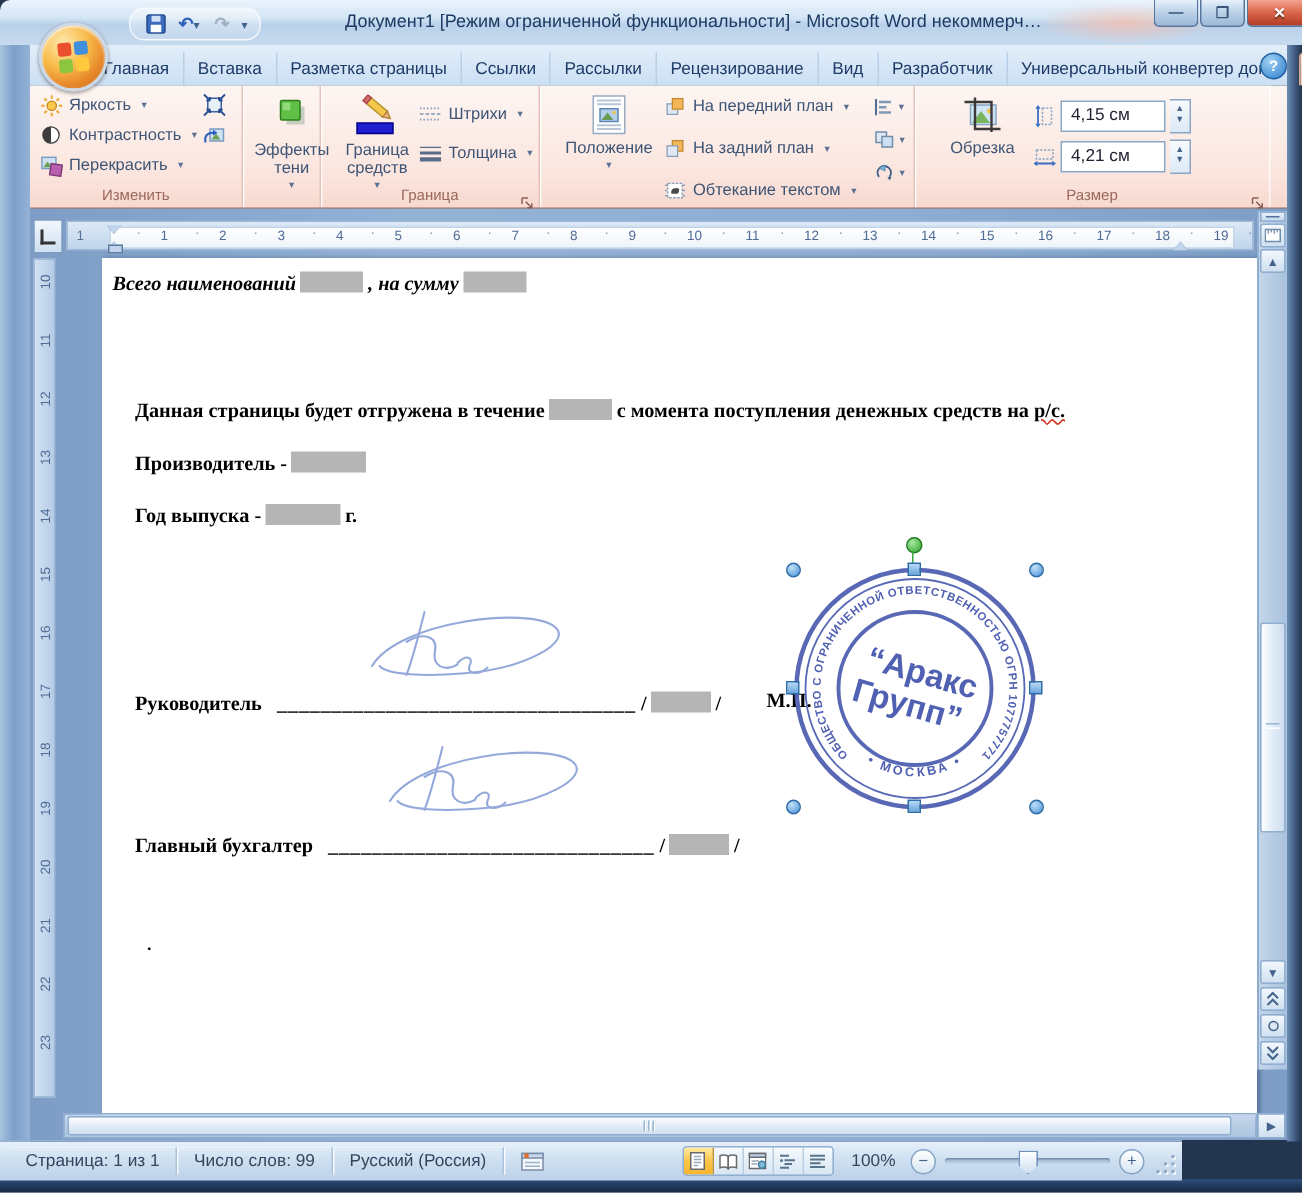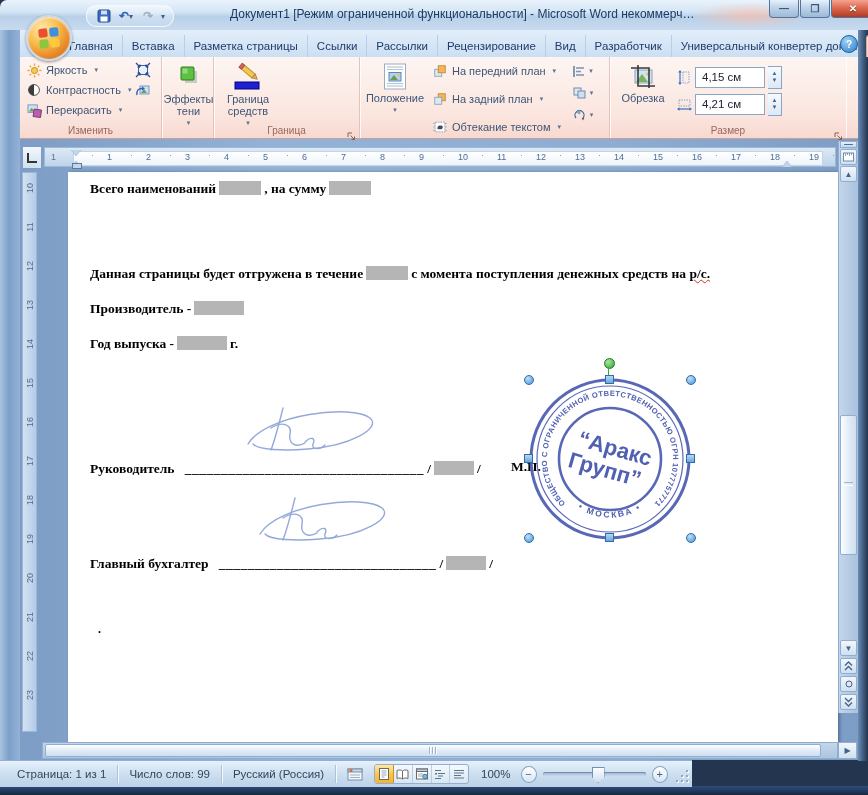--- a/index.html
+++ b/index.html
@@ -74,21 +74,21 @@
     border-bottom:1px solid #c9a196;display:flex;z-index:5;}
   .rgroup{position:relative;height:81px;box-sizing:border-box;padding:3px 2px 14px 4px;
     border-right:1px solid #e6c3ba;box-shadow:1px 0 0 rgba(255,255,255,.8);}
   .g-label{position:absolute;left:0;right:0;bottom:1px;height:12px;text-align:center;
     font-size:10px;color:#9a675b;}
   .launcher{position:absolute;right:3px;bottom:2px;width:9px;height:9px;}
 
   .small-btn{display:flex;align-items:center;gap:4px;height:20px;font-size:11px;color:#3e5576;
     padding:0 2px;white-space:nowrap;}
   .big-btn{display:flex;flex-direction:column;align-items:center;justify-content:flex-start;
-    font-size:11px;color:#3e5576;text-align:center;line-height:12px;padding-top:3px;}
+    font-size:11px;color:#3e5576;text-align:center;line-height:12px;padding-top:3px;margin-left:12px;}
   .icon16{width:16px;height:16px;display:inline-flex;align-items:center;justify-content:center;}
   .dd::after{content:"▾";font-size:7px;color:#5c7293;margin-left:3px;}
   .dd2::after{content:" ▾";font-size:7px;color:#5c7293;}
 
   .g-adjust{width:142px;}
   .adjust-wrap{display:flex;}
   .adjust-side{display:flex;flex-direction:column;gap:4px;margin-left:2px;padding-top:2px;}
 
   .g-shadow{width:52px;}
   .g-border{width:146px;display:flex;}
@@ -173,21 +173,21 @@
     border:1px solid #8fadd0;box-sizing:border-box;z-index:7;}
   .hs-thumb{position:absolute;left:2px;top:1px;width:776px;height:13px;
     background:linear-gradient(#fdfeff,#dde9f5 60%,#cfdfef);border:1px solid #90aed0;border-radius:2px;
     box-sizing:border-box;display:flex;align-items:center;justify-content:center;gap:1px;}
   .hs-thumb i{width:1px;height:7px;background:#9ab4d2;border-right:1px solid #fff;}
   .hs-right{left:838px;top:742px;width:19px;height:17px;background:linear-gradient(#f2f7fc,#cfe0f0);
     border:1px solid #90aed0;display:flex;align-items:center;justify-content:center;
     font-size:8px;color:#44628a;box-sizing:border-box;z-index:8;}
 
   
-  .statusbar{left:0;top:760px;width:692px;height:26px;
+  .statusbar{left:0;top:760px;width:788px;height:26px;
     background:linear-gradient(#e7f1fb 0%,#cfe0f1 45%,#bcd2e8 100%);
     border-top:1px solid #8fb0d4;display:flex;align-items:center;font-size:11.5px;color:#33465c;z-index:9;}
   .sb-cell{padding:0 11px;height:18px;display:flex;align-items:center;border-right:1px solid #aac2dc;
     box-shadow:1px 0 0 rgba(255,255,255,.8);white-space:nowrap;}
   .sb-cell.noborder{border-right:none;box-shadow:none;}
   .sb-spacer{flex:1;}
   .view-group{display:flex;border:1px solid #91b0cf;border-radius:3px;overflow:hidden;margin-right:10px;
     background:linear-gradient(#f4f9fd,#d8e6f3);}
   .view-btn{width:19px;height:18px;display:flex;align-items:center;justify-content:center;
     border-right:1px solid #b8cde2;}
@@ -355,20 +355,44 @@
             <g transform="rotate(40 15 9)">
               <rect x="8" y="6" width="14" height="5" fill="#f2c94c" stroke="#b8922a"></rect>
               <polygon points="22,6 26.5,8.5 22,11" fill="#e8b47e" stroke="#b8843a"></polygon>
               <rect x="5" y="6" width="3" height="5" fill="#d86a6a" stroke="#a84848"></rect>
             </g>
             <rect x="2" y="19" width="24" height="7" fill="#1f1fd0" stroke="#00008c"></rect>
           </svg>
       </span>
       <span>Граница</span>
       <span>средств</span>
+    </div>
+    <div class="bcol">
+      <div class="small-btn dd">
+        <span class="icon16">
+          <svg width="17" height="12" viewBox="0 0 17 12">
+              <g stroke="#8096b4" stroke-width="1.2">
+                <line x1="1" y1="2" x2="16" y2="2" stroke-dasharray="1,1.5"></line>
+                <line x1="1" y1="6" x2="16" y2="6" stroke-dasharray="2.5,1.5"></line>
+                <line x1="1" y1="10" x2="16" y2="10" stroke-dasharray="1,1.5"></line>
+              </g>
+            </svg>
+        </span>
+        <span>Штрихи</span>
+      </div>
+      <div class="small-btn dd">
+        <span class="icon16">
+          <svg width="17" height="12" viewBox="0 0 17 12">
+              <line x1="1" y1="2" x2="16" y2="2" stroke="#5a6c8c" stroke-width="1"></line>
+              <line x1="1" y1="6" x2="16" y2="6" stroke="#5a6c8c" stroke-width="2"></line>
+              <line x1="1" y1="10.5" x2="16" y2="10.5" stroke="#5a6c8c" stroke-width="3"></line>
+            </svg>
+        </span>
+        <span>Толщина</span>
+      </div>
     </div>
     <div class="g-label">Граница</div>
     <span class="launcher">
       <svg width="9" height="9" viewBox="0 0 9 9">
           <path d="M1,1 H5 M1,1 V5 M3.5,3.5 L7.5,7.5 M7.5,4.5 V7.5 H4.5" fill="none" stroke="#8a5f55" stroke-width="1"></path>
         </svg>
     </span>
   </div>
 
   <div class="rgroup g-arrange">
@@ -574,21 +598,21 @@
       <span class="vnum" style="top: 283px;">17</span>
       <span class="vnum" style="top: 322px;">18</span>
       <span class="vnum" style="top: 361px;">19</span>
       <span class="vnum" style="top: 400px;">20</span>
       <span class="vnum" style="top: 439px;">21</span>
       <span class="vnum" style="top: 478px;">22</span>
       <span class="vnum" style="top: 517px;">23</span>
     </div>
 </div>
 
-<div class="abs doc dline" style="left:90px;top:181px;">
+<div class="abs doc dline" style="left:75px;top:181px;font-style:italic;">
   <span>Всего наименований</span><span class="redact"></span><span>, на сумму</span><span class="redact"></span>
 </div>
 <span class="abs redact block" style="left:90px;top:214px;"></span>
 <div class="abs doc dline" style="left:90px;top:266px;">
   <span>Данная страницы будет отгружена в течение</span><span class="redact"></span><span>с момента поступления денежных средств на</span>&nbsp;<span class="rs-err">р/с.</span>
 </div>
 <div class="abs doc dline" style="left:90px;top:301px;">
   <span>Производитель -</span><span class="redact" style="width:50px;"></span>
 </div>
 <div class="abs doc dline" style="left:90px;top:336px;">

